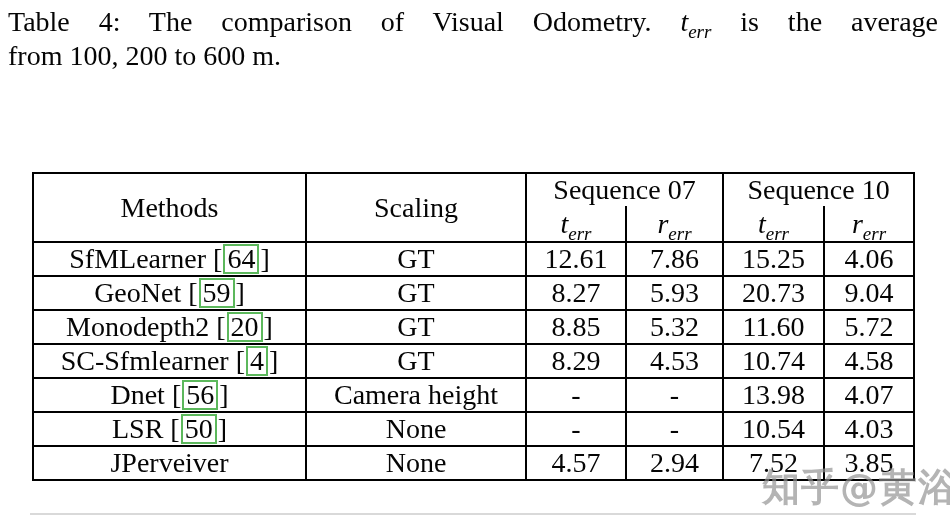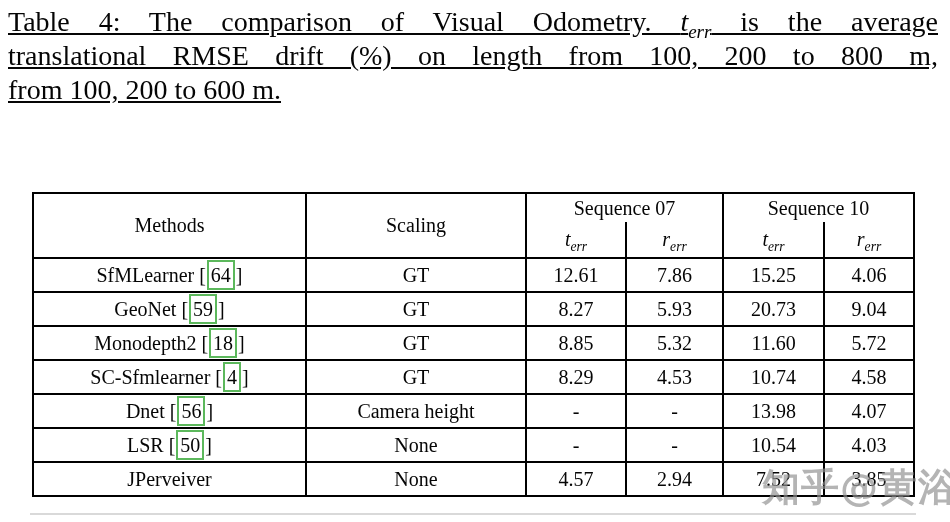--- a/index.html
+++ b/index.html
@@ -16,36 +16,35 @@
 
   
   .caption {
     position: absolute;
     left: 8px;
     top: 5px;
     width: 930px;
     font-size: 28px;
     line-height: 34px;
     color: #050505;
-    text-decoration: underline;
   }
   .cap-line { display: block; text-align: justify; text-align-last: justify; white-space: nowrap; }
   .cap-line.last { text-align-last: left; }
   .mi { font-style: italic; }
   sub.ms { font-size: 68%; line-height: 0; font-style: italic; }
 
   
   .vo-table {
     position: absolute;
     left: 32px;
-    top: 192px;
+    top: 172px;
     width: 881px;
     border-collapse: collapse;
     table-layout: fixed;
-    font-size: 20px;
+    font-size: 28px;
     color: #050505;
   }
   .vo-table th, .vo-table td {
     border: 2px solid #000000;
     padding: 0 2px;
     text-align: center;
     vertical-align: middle;
     font-weight: normal;
     overflow: hidden;
     white-space: nowrap;
@@ -92,21 +91,20 @@
     background: #d9d9d9;
   }
 </style>
 </head>
 <body>
 
 <div class="page">
 
   <div class="caption">
     <span class="cap-line"><span>Table 4: The comparison of Visual Odometry. </span><span class="mi">t</span><sub class="ms">err</sub><span> is the average</span></span>
-    <span class="cap-line">translational RMSE drift (%) on length from 100, 200 to 800 m,</span>
     <span class="cap-line last">from 100, 200 to 600 m.</span>
   </div>
 
   <table class="vo-table">
     <colgroup>
       <col style="width:273px">
         <col style="width:220px">
         <col style="width:100px">
         <col style="width:97px">
         <col style="width:101px">
@@ -137,21 +135,21 @@
       </tr>
       <tr>
         <td><span>GeoNet</span> <span class="citew"><span>[</span><span class="cite-num">59</span><span>]</span></span></td>
         <td>GT</td>
         <td class="br1">8.27</td>
         <td class="bl1">5.93</td>
         <td class="br1">20.73</td>
         <td class="bl1">9.04</td>
       </tr>
       <tr>
-        <td><span>Monodepth2</span> <span class="citew"><span>[</span><span class="cite-num">18</span><span>]</span></span></td>
+        <td><span>Monodepth2</span> <span class="citew"><span>[</span><span class="cite-num">20</span><span>]</span></span></td>
         <td>GT</td>
         <td class="br1">8.85</td>
         <td class="bl1">5.32</td>
         <td class="br1">11.60</td>
         <td class="bl1">5.72</td>
       </tr>
       <tr>
         <td><span>SC-Sfmlearner</span> <span class="citew"><span>[</span><span class="cite-num">4</span><span>]</span></span></td>
         <td>GT</td>
         <td class="br1">8.29</td>

